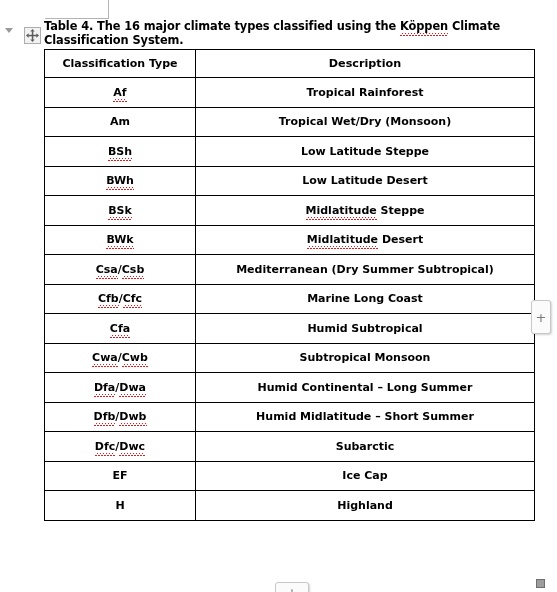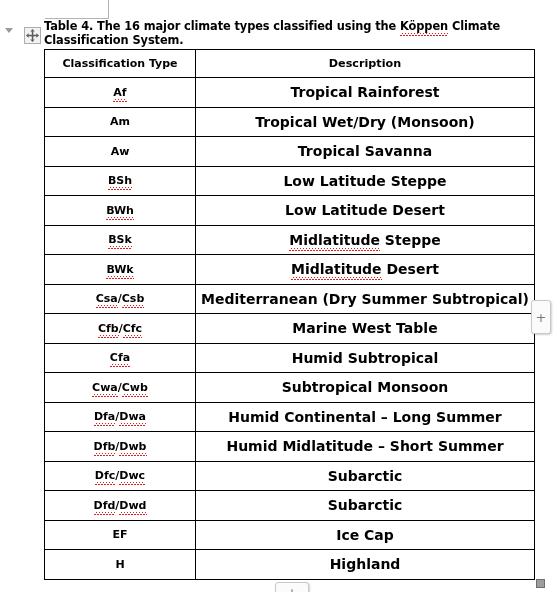--- a/index.html
+++ b/index.html
@@ -82,21 +82,21 @@
     border-collapse: collapse;
     table-layout: fixed;
   }
   #climate-table td, #climate-table th {
     border: 1px solid #000000;
     text-align: center;
     vertical-align: middle;
     padding: 0;
     height: 28.5px;
     font-family: "DejaVu Sans", sans-serif;
-    font-size: 14px;
+    font-size: 11px;
     color: #000000;
   }
   #climate-table th {
     font-weight: bold;
     font-size: 11.2px;
     height: 27px;
   }
   #climate-table .col-code   { width: 150px; font-weight: bold; font-size: 11px; }
   #climate-table .col-desc   { width: 338px; font-weight: bold; }
 
@@ -218,24 +218,20 @@
     <tbody id="climate-table-body">
         <tr>
           <td class="col-code"><span class="sp">Af</span></td>
           <td class="col-desc"><span>Tropical Rainforest</span></td>
         </tr>
         <tr>
           <td class="col-code"><span>Am</span></td>
           <td class="col-desc"><span>Tropical Wet/Dry (Monsoon)</span></td>
         </tr>
         <tr>
-          <td class="col-code"><span>Aw</span></td>
-          <td class="col-desc"><span>Tropical Savanna</span></td>
-        </tr>
-        <tr>
           <td class="col-code"><span class="sp">BSh</span></td>
           <td class="col-desc"><span>Low Latitude Steppe</span></td>
         </tr>
         <tr>
           <td class="col-code"><span class="sp">BWh</span></td>
           <td class="col-desc"><span>Low Latitude Desert</span></td>
         </tr>
         <tr>
           <td class="col-code"><span class="sp">BSk</span></td>
           <td class="col-desc"><span class="sp">Midlatitude</span><span> Steppe</span></td>
@@ -243,44 +239,40 @@
         <tr>
           <td class="col-code"><span class="sp">BWk</span></td>
           <td class="col-desc"><span class="sp">Midlatitude</span><span> Desert</span></td>
         </tr>
         <tr>
           <td class="col-code"><span class="sp">Csa</span><span>/</span><span class="sp">Csb</span></td>
           <td class="col-desc"><span>Mediterranean (Dry Summer Subtropical)</span></td>
         </tr>
         <tr>
           <td class="col-code"><span class="sp">Cfb</span><span>/</span><span class="sp">Cfc</span></td>
-          <td class="col-desc"><span>Marine West Table</span></td>
+          <td class="col-desc"><span>Marine Long Coast</span></td>
         </tr>
         <tr>
           <td class="col-code"><span class="sp">Cfa</span></td>
           <td class="col-desc"><span>Humid Subtropical</span></td>
         </tr>
         <tr>
           <td class="col-code"><span class="sp">Cwa</span><span>/</span><span class="sp">Cwb</span></td>
           <td class="col-desc"><span>Subtropical Monsoon</span></td>
         </tr>
         <tr>
           <td class="col-code"><span class="sp">Dfa</span><span>/</span><span class="sp">Dwa</span></td>
           <td class="col-desc"><span>Humid Continental – Long Summer</span></td>
         </tr>
         <tr>
           <td class="col-code"><span class="sp">Dfb</span><span>/</span><span class="sp">Dwb</span></td>
           <td class="col-desc"><span>Humid Midlatitude – Short Summer</span></td>
         </tr>
         <tr>
           <td class="col-code"><span class="sp">Dfc</span><span>/</span><span class="sp">Dwc</span></td>
-          <td class="col-desc"><span>Subarctic</span></td>
-        </tr>
-        <tr>
-          <td class="col-code"><span class="sp">Dfd</span><span>/</span><span class="sp">Dwd</span></td>
           <td class="col-desc"><span>Subarctic</span></td>
         </tr>
         <tr>
           <td class="col-code"><span>EF</span></td>
           <td class="col-desc"><span>Ice Cap</span></td>
         </tr>
         <tr>
           <td class="col-code"><span>H</span></td>
           <td class="col-desc"><span>Highland</span></td>
         </tr>

